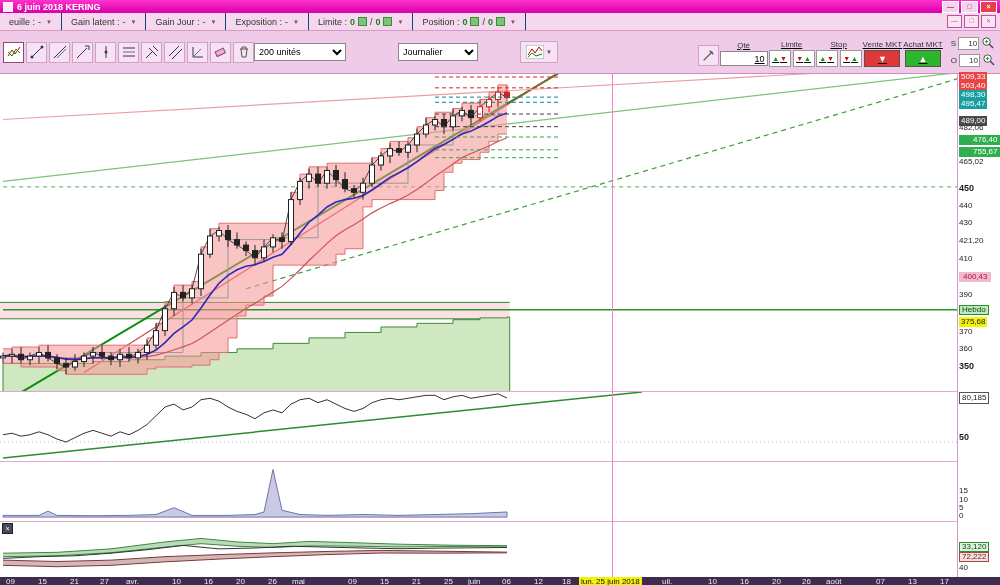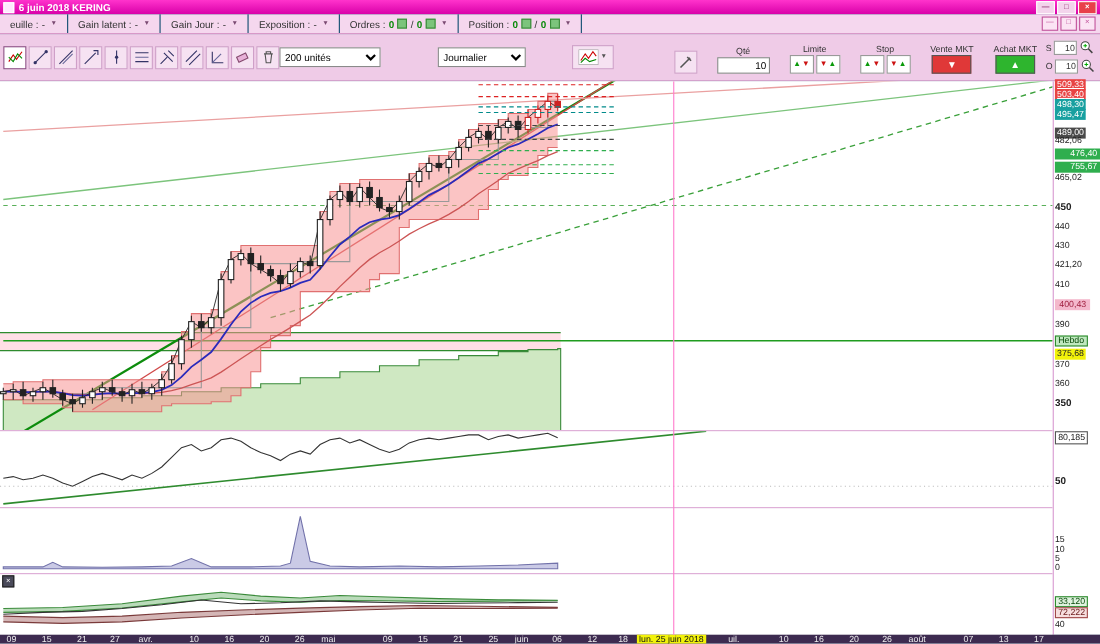--- a/index.html
+++ b/index.html
@@ -32,21 +32,21 @@
     align-items:center;padding:0 3px;position:relative;}
   .tools{display:flex;gap:2px;align-items:center;}
   .tool{width:21px;height:21px;background:#f6e2f2;border:1px solid #cfa0c8;display:flex;
     align-items:center;justify-content:center;padding:0;}
   .tool.active{background:#fff;border:1px solid #8a4a82;}
   .sel{font-size:9px;height:18px;background:#fff;border:1px solid #8a8a8a;}
   .sel.units{width:92px;}
   .sel.tf{margin-left:52px;width:80px;}
   .stylebtn{margin-left:42px;width:38px;height:22px;background:#f6e2f2;border:1px solid #cfa0c8;
     display:flex;align-items:center;justify-content:center;gap:2px;padding:0;}
-  .orderpanel{margin-left:auto;display:flex;align-items:flex-end;gap:18px;padding-top:3px;}
+  .orderpanel{margin-left:auto;display:flex;align-items:center;gap:1px;padding-top:3px;text-decoration:underline;}
   .op-group{display:flex;flex-direction:column;align-items:center;gap:1px;}
   .op-label{font-size:8px;color:#333;line-height:9px;}
   .op-input{width:42px;height:13px;font-size:9px;text-align:right;border:1px solid #888;padding:0 2px;}
   .op-row{display:flex;gap:2px;}
   .op-btn{width:22px;height:17px;background:#fff;border:1px solid #999;font-size:7px;display:flex;
     align-items:center;justify-content:center;gap:1px;padding:0;}
   .ua{color:#0a9a0a;} .da{color:#cc1111;}
   .mkt{width:36px;height:17px;border:1px solid #555;color:#fff;font-size:9px;padding:0;}
   .sellbtn{background:#e03838;} .buybtn{background:#2eb52e;}
   .zoomcol{display:flex;flex-direction:column;gap:2px;margin-left:8px;padding-right:2px;}
@@ -54,21 +54,21 @@
   .zbox{width:18px;height:11px;background:#fff;border:1px solid #999;font-size:8px;text-align:right;
     line-height:11px;padding-right:1px;}
 
   
   .chartwrap{position:relative;width:1000px;height:503px;background:#fff;}
   .chartwrap svg{position:absolute;left:0;display:block;background:#fff;}
   #p1svg,#p2svg,#p3svg{border-top:1px solid #dca8d4;}
   .axiscol{position:absolute;left:957px;top:0;width:43px;height:503px;background:#fff;
     border-left:1px solid #d898d0;}
   .axlbl{position:absolute;left:1px;font-size:8px;line-height:10px;white-space:nowrap;color:#222;}
-  .axlbl.red{background:#e84444;color:#fff;padding:0 2px;text-decoration:underline;}
+  .axlbl.red{background:#e84444;color:#fff;padding:0 2px;}
   .axlbl.teal{background:#18a0a0;color:#fff;padding:0 2px;}
   .axlbl.green{background:#2fae4e;color:#fff;padding:0 14px;}
   .axlbl.dark{background:#4a4a4a;color:#fff;padding:0 2px;}
   .axlbl.pink{background:#f4b8cc;color:#a02040;padding:0 4px;}
   .axlbl.yellow{background:#f2f20a;color:#222;padding:0 2px;}
   .axlbl.hebdo{background:#bfe8bf;color:#0a4a0a;border:1px solid #2e8b2e;padding:0 2px;line-height:8px;}
   .axlbl.bold{font-weight:bold;font-size:9px;}
   .axlbl.boxval{border:1px solid #555;background:#fff;padding:0 2px;}
   .axlbl.boxgreen{border:1px solid #2e8b2e;background:#dff3df;color:#0a4a0a;padding:0 2px;line-height:8px;}
   .axlbl.boxred{border:1px solid #a04848;background:#f6dede;color:#6a1a1a;padding:0 2px;line-height:8px;}
@@ -111,21 +111,21 @@
         <span>Gain Jour :</span>
         <span class="">-</span>
         <span class="sb-dd">▼</span>
       </span>
       <span class="sb-item">
         <span>Exposition :</span>
         <span class="">-</span>
         <span class="sb-dd">▼</span>
       </span>
       <span class="sb-item">
-        <span>Ordres :</span>
+        <span>Limite :</span>
         <span class="sb-val">0</span>
         <span class="sb-ic"></span>
         <span>/</span>
         <span class="sb-val">0</span>
         <span class="sb-ic"></span>
         <span class="sb-dd">▼</span>
       </span>
       <span class="sb-item">
         <span>Position :</span>
         <span class="sb-val">0</span>

